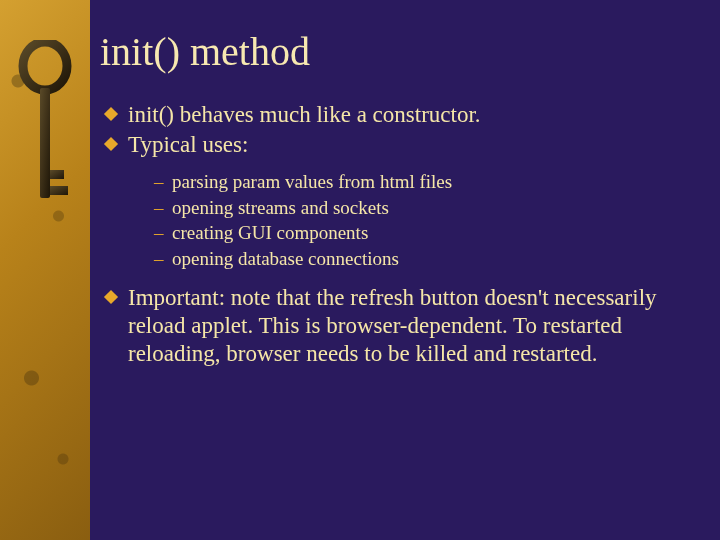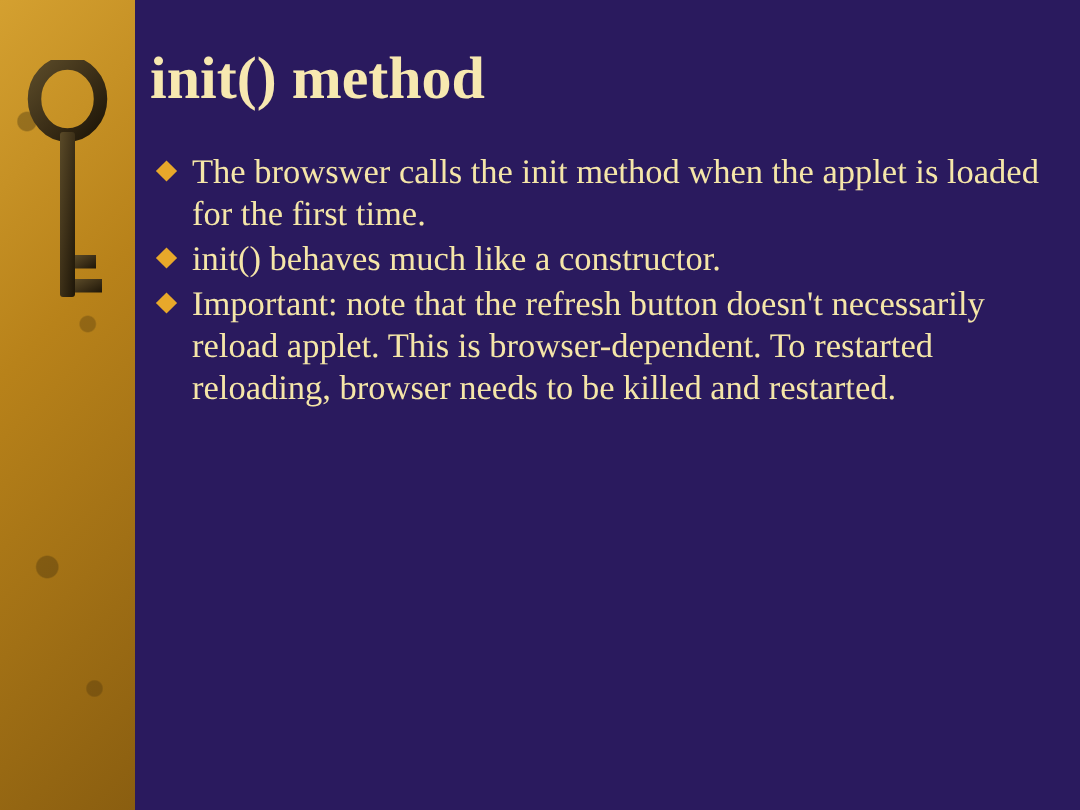--- a/index.html
+++ b/index.html
@@ -41,21 +41,21 @@
     position: absolute;
     left: 100px;
     top: 28px;
     right: 20px;
     color: #f5e6a8;
   }
   .title {
     font-size: 40px;
     color: #f7e8b0;
     margin-bottom: 26px;
-    font-weight: bold;
+    font-weight: normal;
   }
   ul.main {
     list-style: none;
     padding-left: 6px;
   }
   ul.main > li {
     position: relative;
     padding-left: 22px;
     font-size: 23px;
     line-height: 1.22;
@@ -111,19 +111,27 @@
     <rect x="22" y="48" width="10" height="110" fill="url(#kg)" rx="2"></rect>
     <rect x="32" y="130" width="14" height="9" fill="url(#kg)"></rect>
     <rect x="32" y="146" width="18" height="9" fill="url(#kg)"></rect>
   </svg>
 </div>
 
 <div class="content">
   <h1 class="title">init() method</h1>
 
   <ul class="main">
-    <li><span>The browswer calls the init method when the applet is loaded for the first time.</span></li>
     <li><span>init() behaves much like a constructor.</span></li>
+    <li>
+      <span>Typical uses:</span>
+      <ul class="sub">
+        <li><span>parsing param values from html files</span></li>
+        <li><span>opening streams and sockets</span></li>
+        <li><span>creating GUI components</span></li>
+        <li><span>opening database connections</span></li>
+      </ul>
+    </li>
     <li>
       <span>Important: note that the refresh button doesn't necessarily </span><span class="bold">reload</span><span> applet. This is browser-dependent.  To restarted reloading, browser needs to be killed and restarted.</span>
     </li>
   </ul>
 </div>
 
 </body></html>

